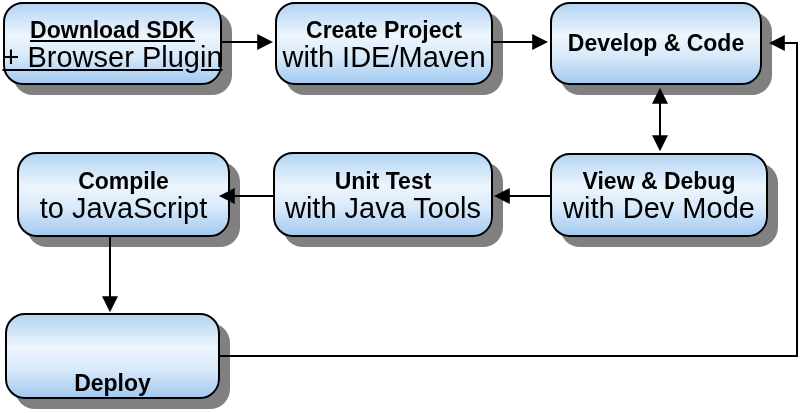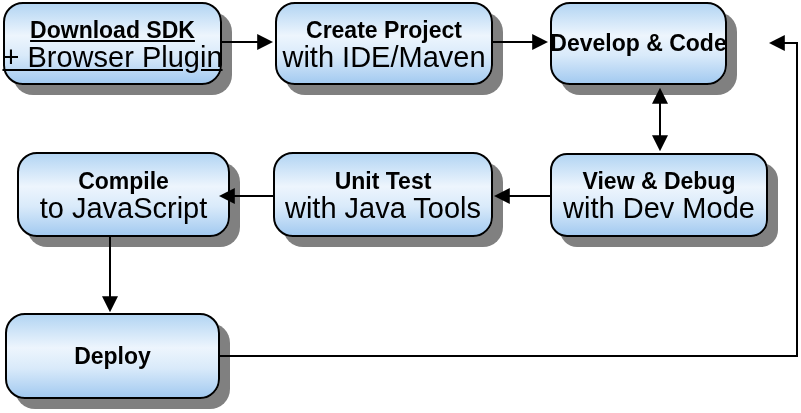--- a/index.html
+++ b/index.html
@@ -55,25 +55,25 @@
   svg.connectors line, svg.connectors polyline {
     stroke: var(--connector, #000000);
     stroke-width: 2;
     fill: none;
   }
   svg.connectors marker path { fill: var(--connector, #000000); }
 
   
   #node-download-sdk  { left: 3px;   top: 2px;   width: 219px; height: 83px; text-decoration: underline; }
   #node-create-project{ left: 275px; top: 2px;   width: 218px; height: 83px; text-align: right; }
-  #node-develop-code  { left: 550px; top: 2px;   width: 177px; height: 83px; }
+  #node-develop-code  { left: 550px; top: 2px;   width: 212px; height: 83px; }
   #node-compile       { left: 17px;   top: 152px; width: 213px; height: 85px; }
   #node-unit-test     { left: 273px; top: 152px; width: 220px; height: 85px; }
-  #node-view-debug    { left: 550px; top: 153px; width: 218px; height: 84px; border-radius: 17px; }
-  #node-deploy        { left: 5px;   top: 313px; width: 215px; height: 86px; }
+  #node-view-debug    { left: 550px; top: 153px; width: 218px; height: 84px; }
+  #node-deploy        { left: 5px;   top: 313px; width: 215px; height: 86px; justify-content: flex-end; }
 </style>
 </head>
 <body>
 
 <div class="canvas">
 
   <div class="node" id="node-download-sdk">
     <div class="title">Download SDK</div>
     <div class="subtitle">+ Browser Plugin</div>
   </div>

